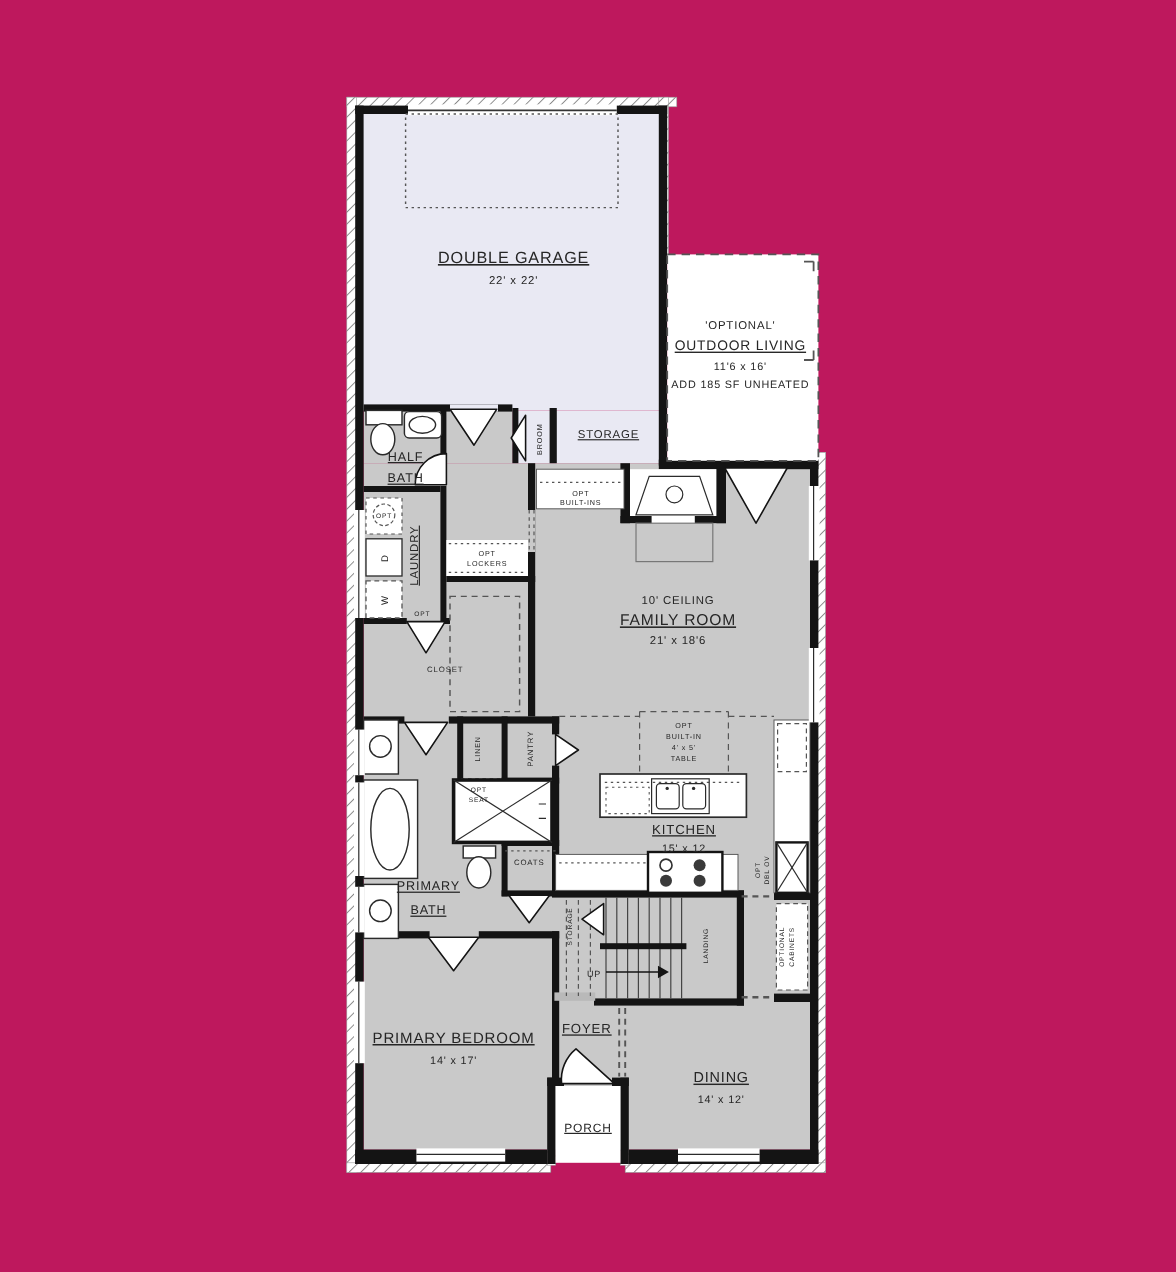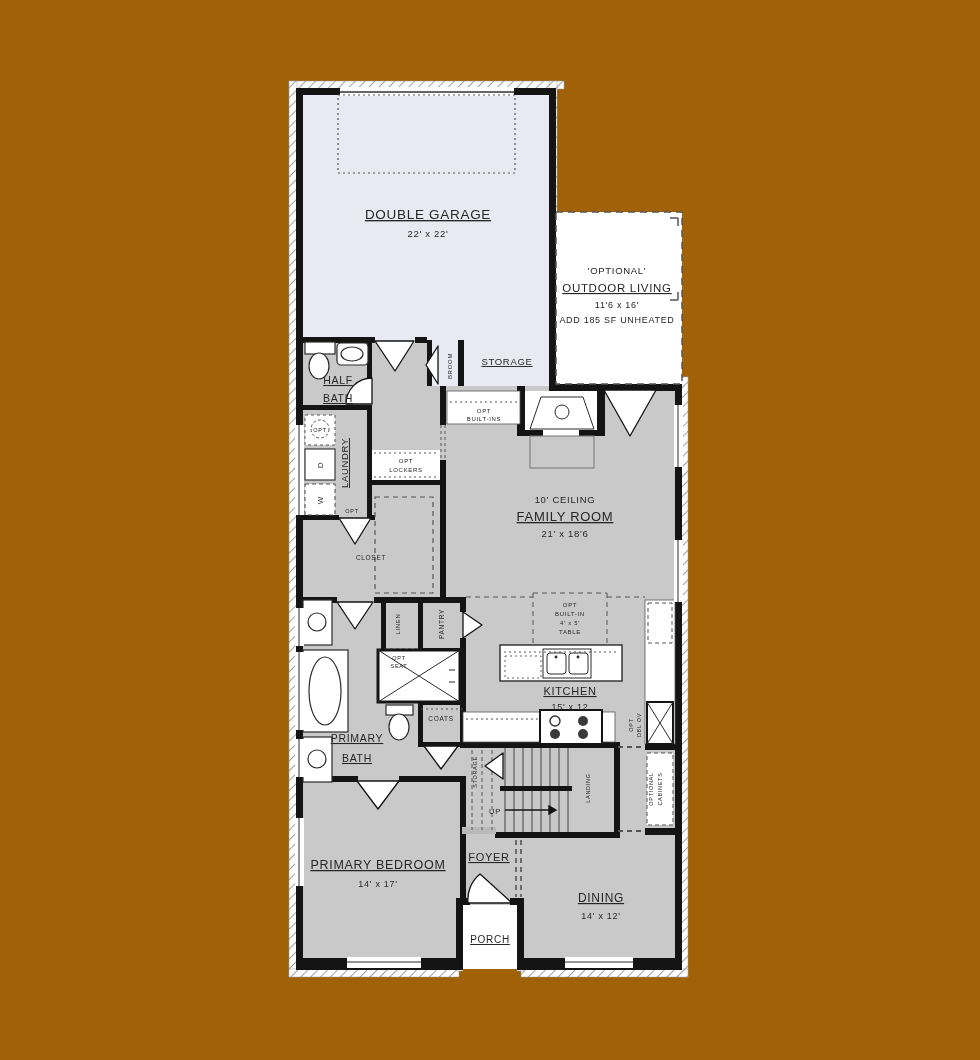--- a/index.html
+++ b/index.html
@@ -1,16 +1,16 @@
 <!DOCTYPE html>
 <html style="--wall: #141414; --room_fill: #c9c9c9; --garage_fill: #e9e9f3; --dash: #555555; --text: #262626; --hatch: #8a8a8a;"><head>
 <meta charset="utf-8">
 <style>
   html,body{margin:0;padding:0;background:#ffffff;}
-  .stage{position:relative;width:980px;height:1060px;background:#a16207;overflow:hidden;}
+  .stage{position:relative;width:980px;height:1060px;background:#be185d;overflow:hidden;}
   .t{font-family:"Liberation Sans","DejaVu Sans",sans-serif;fill:var(--text);letter-spacing:.7px;}
   .u{text-decoration:underline;}
   .wall{fill:var(--wall);}
   .fix{fill:#ffffff;stroke:#2b2b2b;stroke-width:1.2;}
   .thin{stroke:#2b2b2b;stroke-width:1;fill:none;}
   .dash{stroke:var(--dash);fill:none;}
   .white{fill:#ffffff;}
 </style>
 </head>
 <body>

